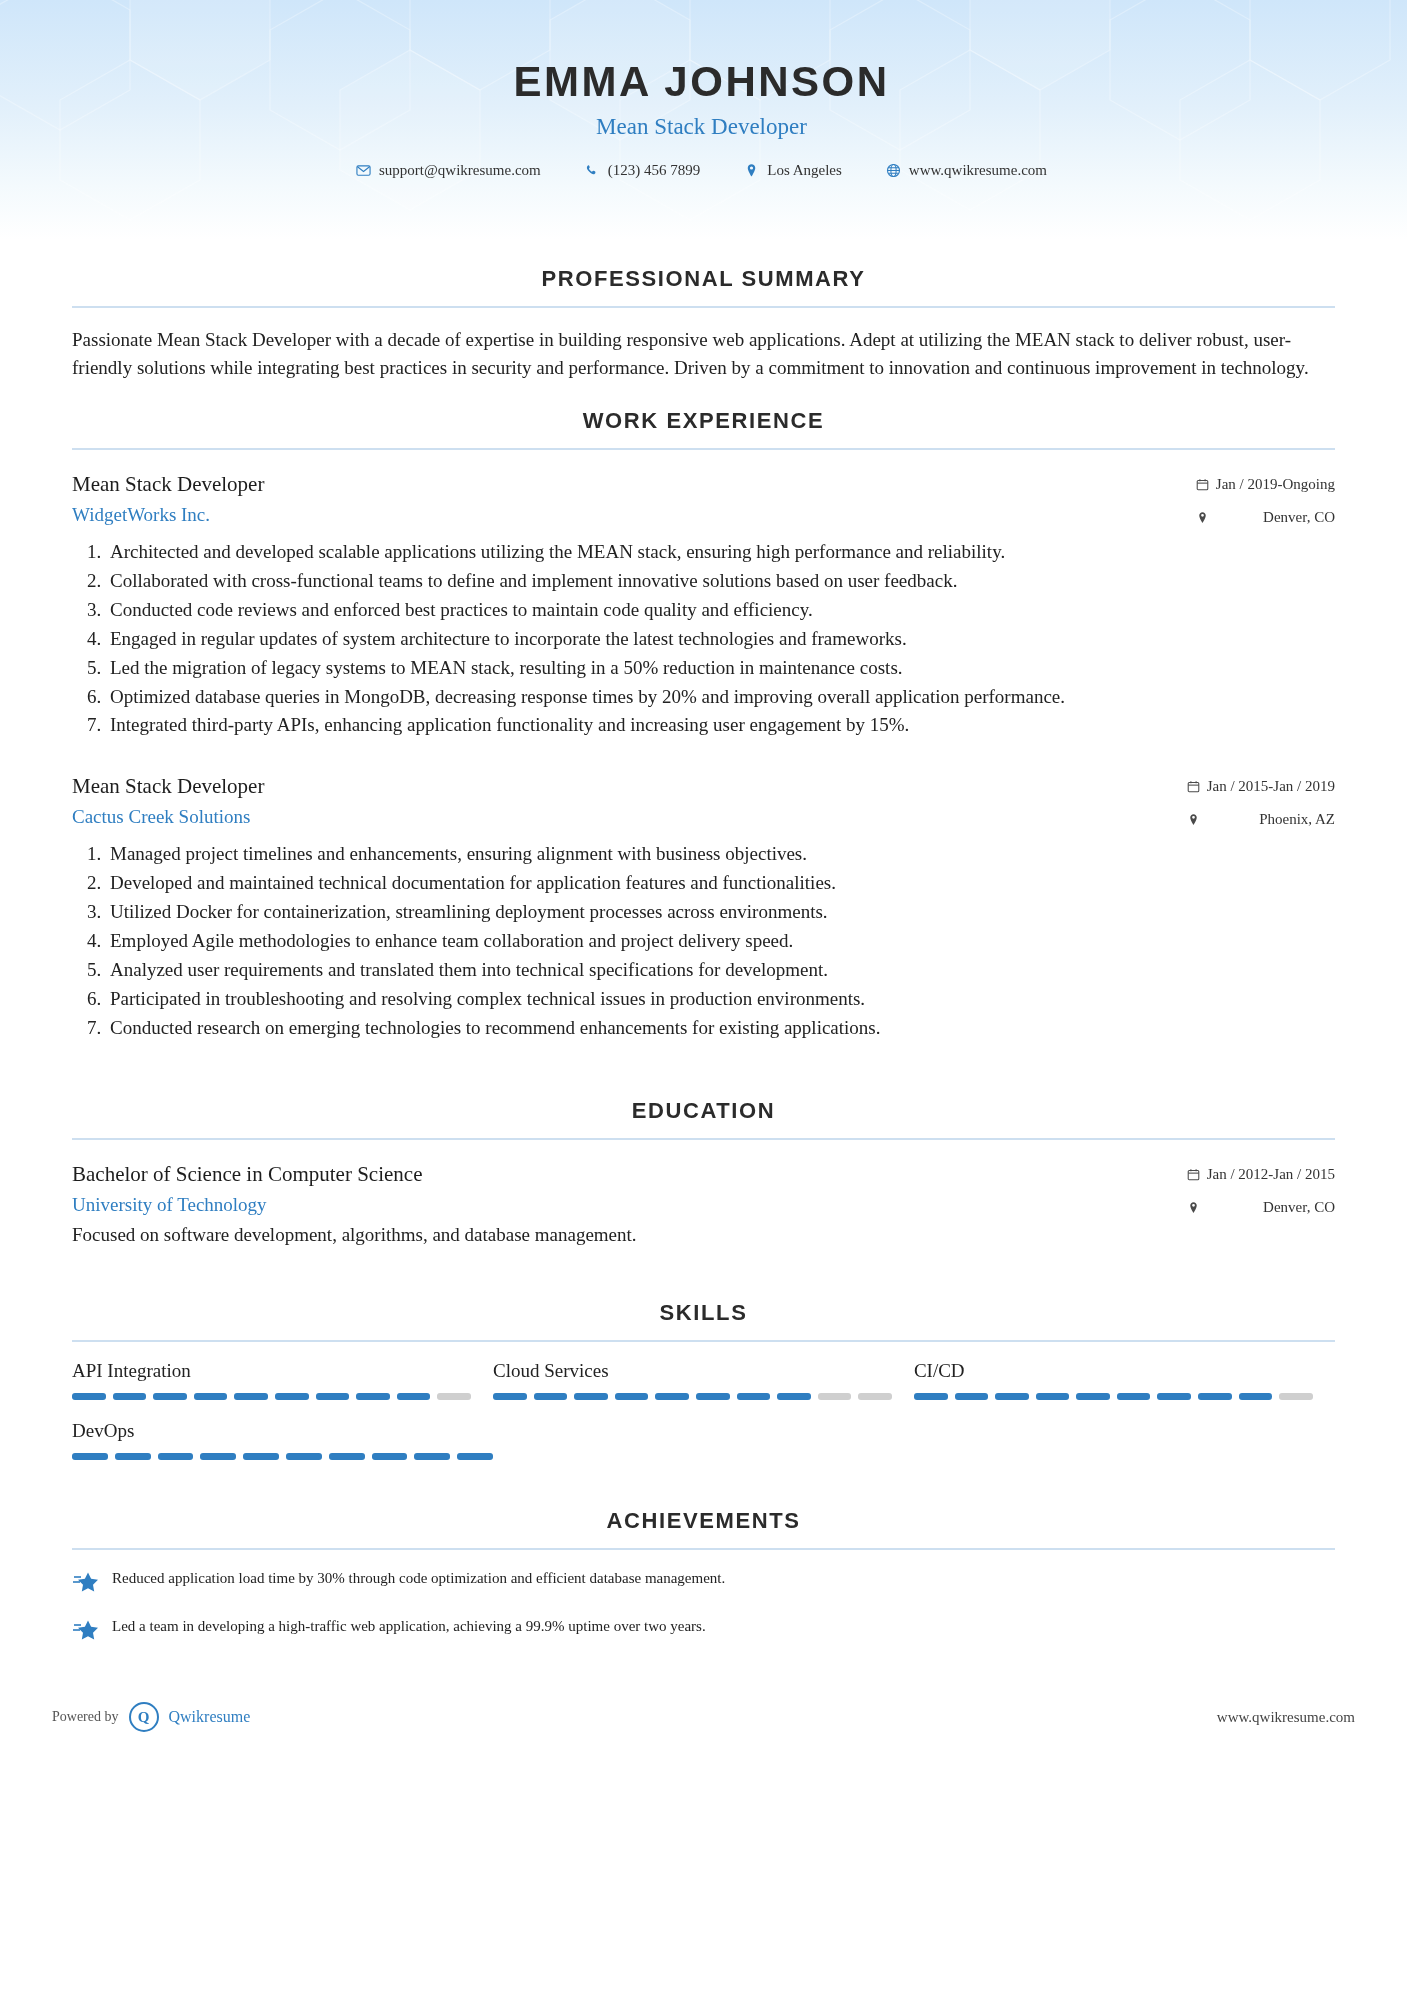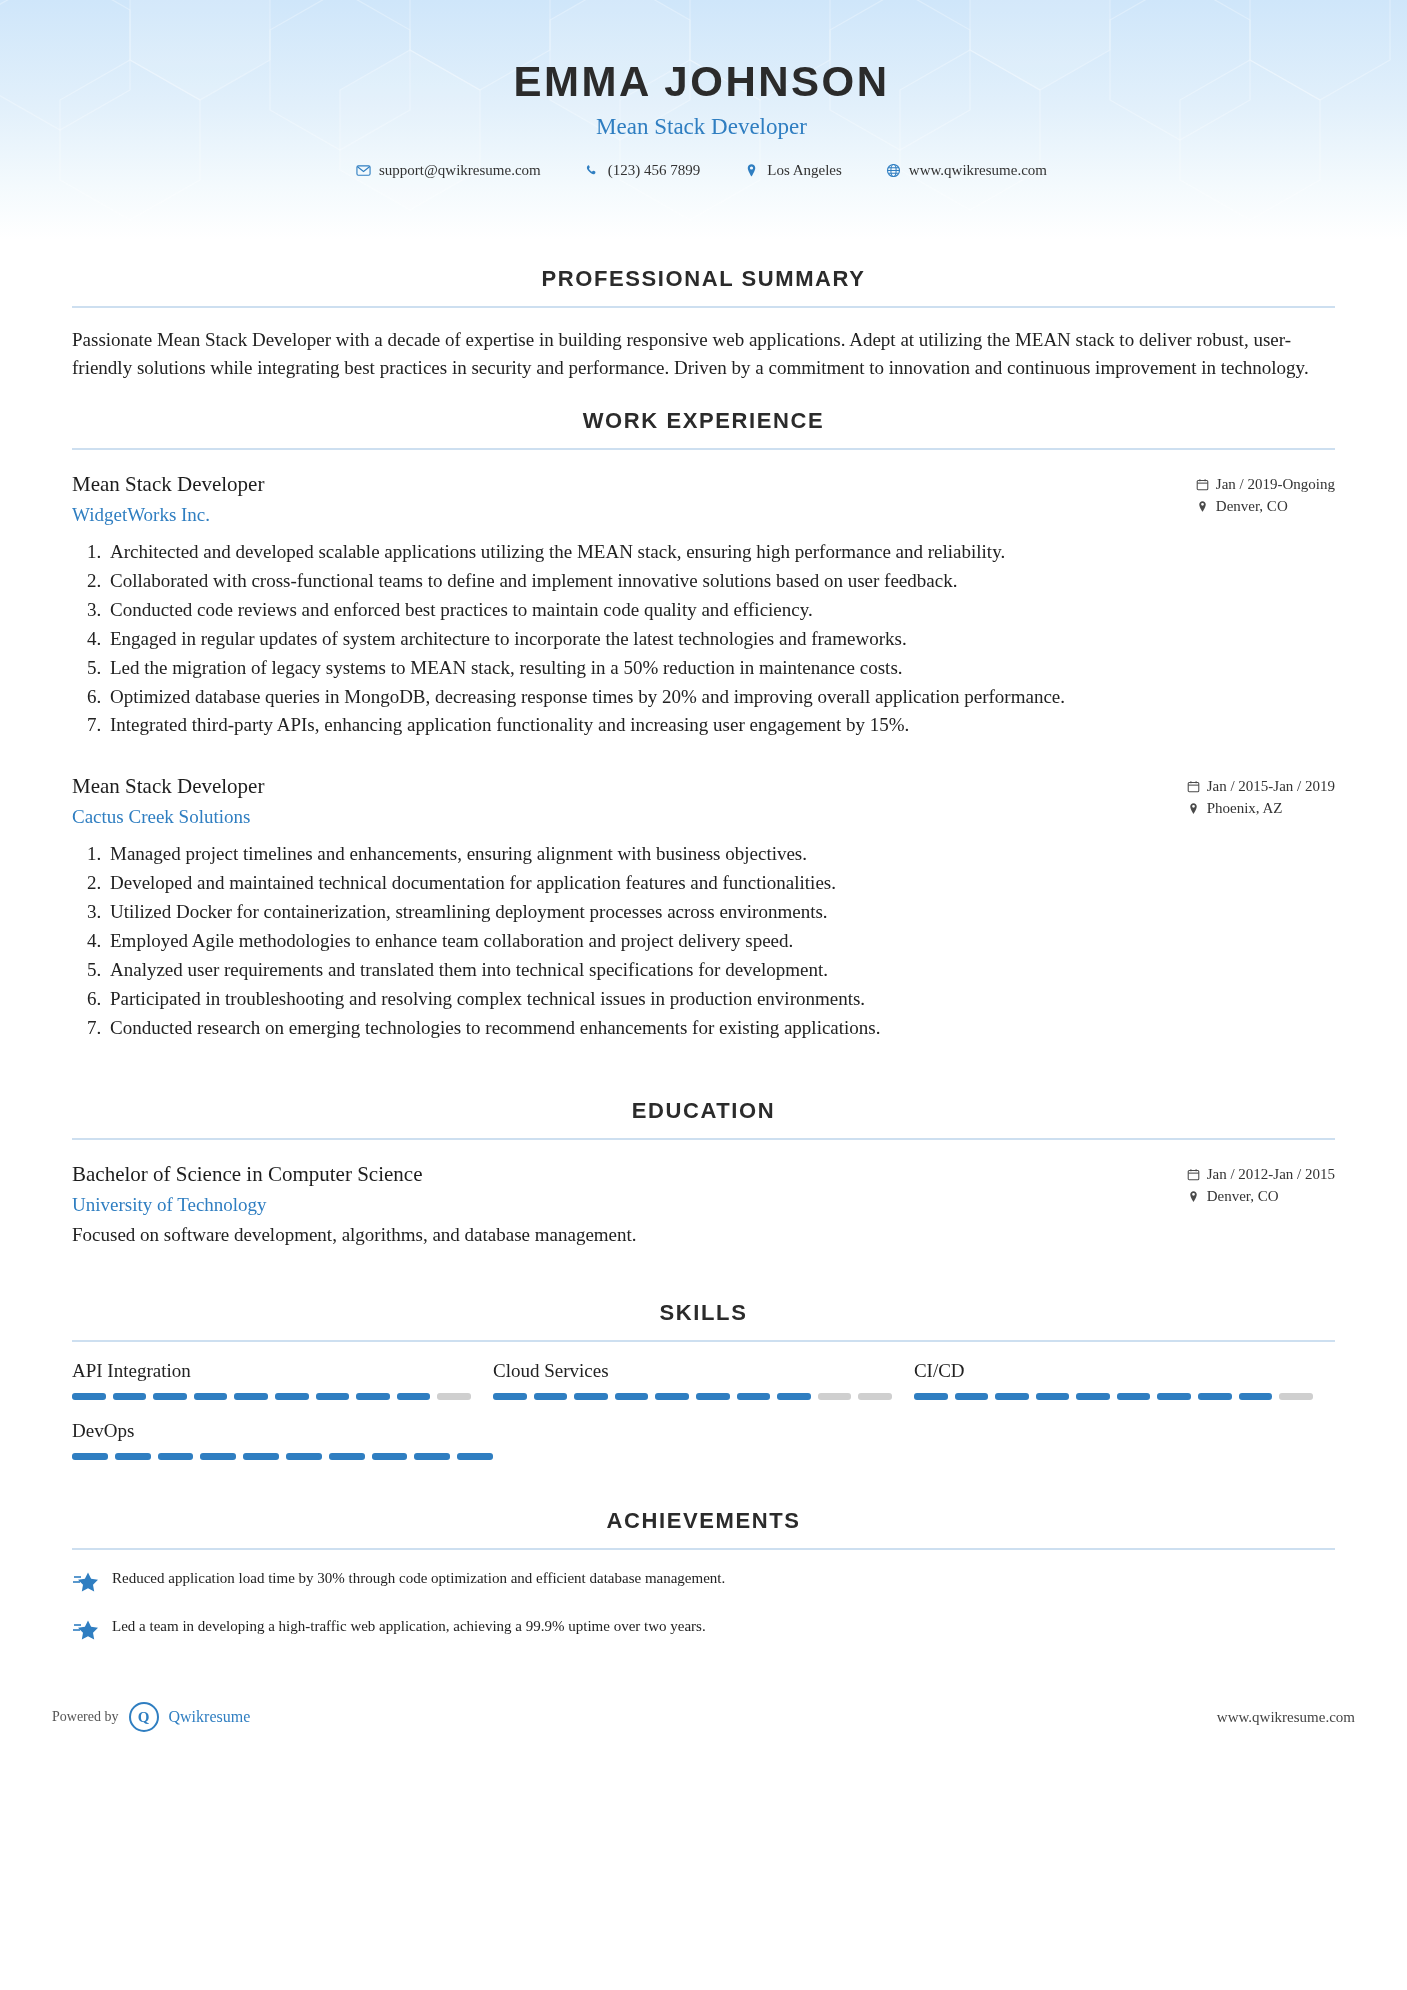--- a/index.html
+++ b/index.html
@@ -127,25 +127,25 @@
   .job-right {
     text-align: right;
     flex: 0 0 auto;
     padding-top: 4px;
   }
   .meta-line {
     font-size: 15px;
     color: #333;
     display: flex;
     align-items: center;
-    justify-content: flex-start;
+    justify-content: space-between;
     gap: 7px;
     white-space: nowrap;
   }
-  .meta-line + .meta-line { margin-top: 5px; }
+  .meta-line + .meta-line { margin-top: 16px; }
   .meta-line .ico {
     color: #4a4a4a;
     display: inline-flex;
     width: 13px;
     height: 13px;
     align-items: center;
     justify-content: center;
   }
   .bullets {
     margin: 12px 0 0 0;

